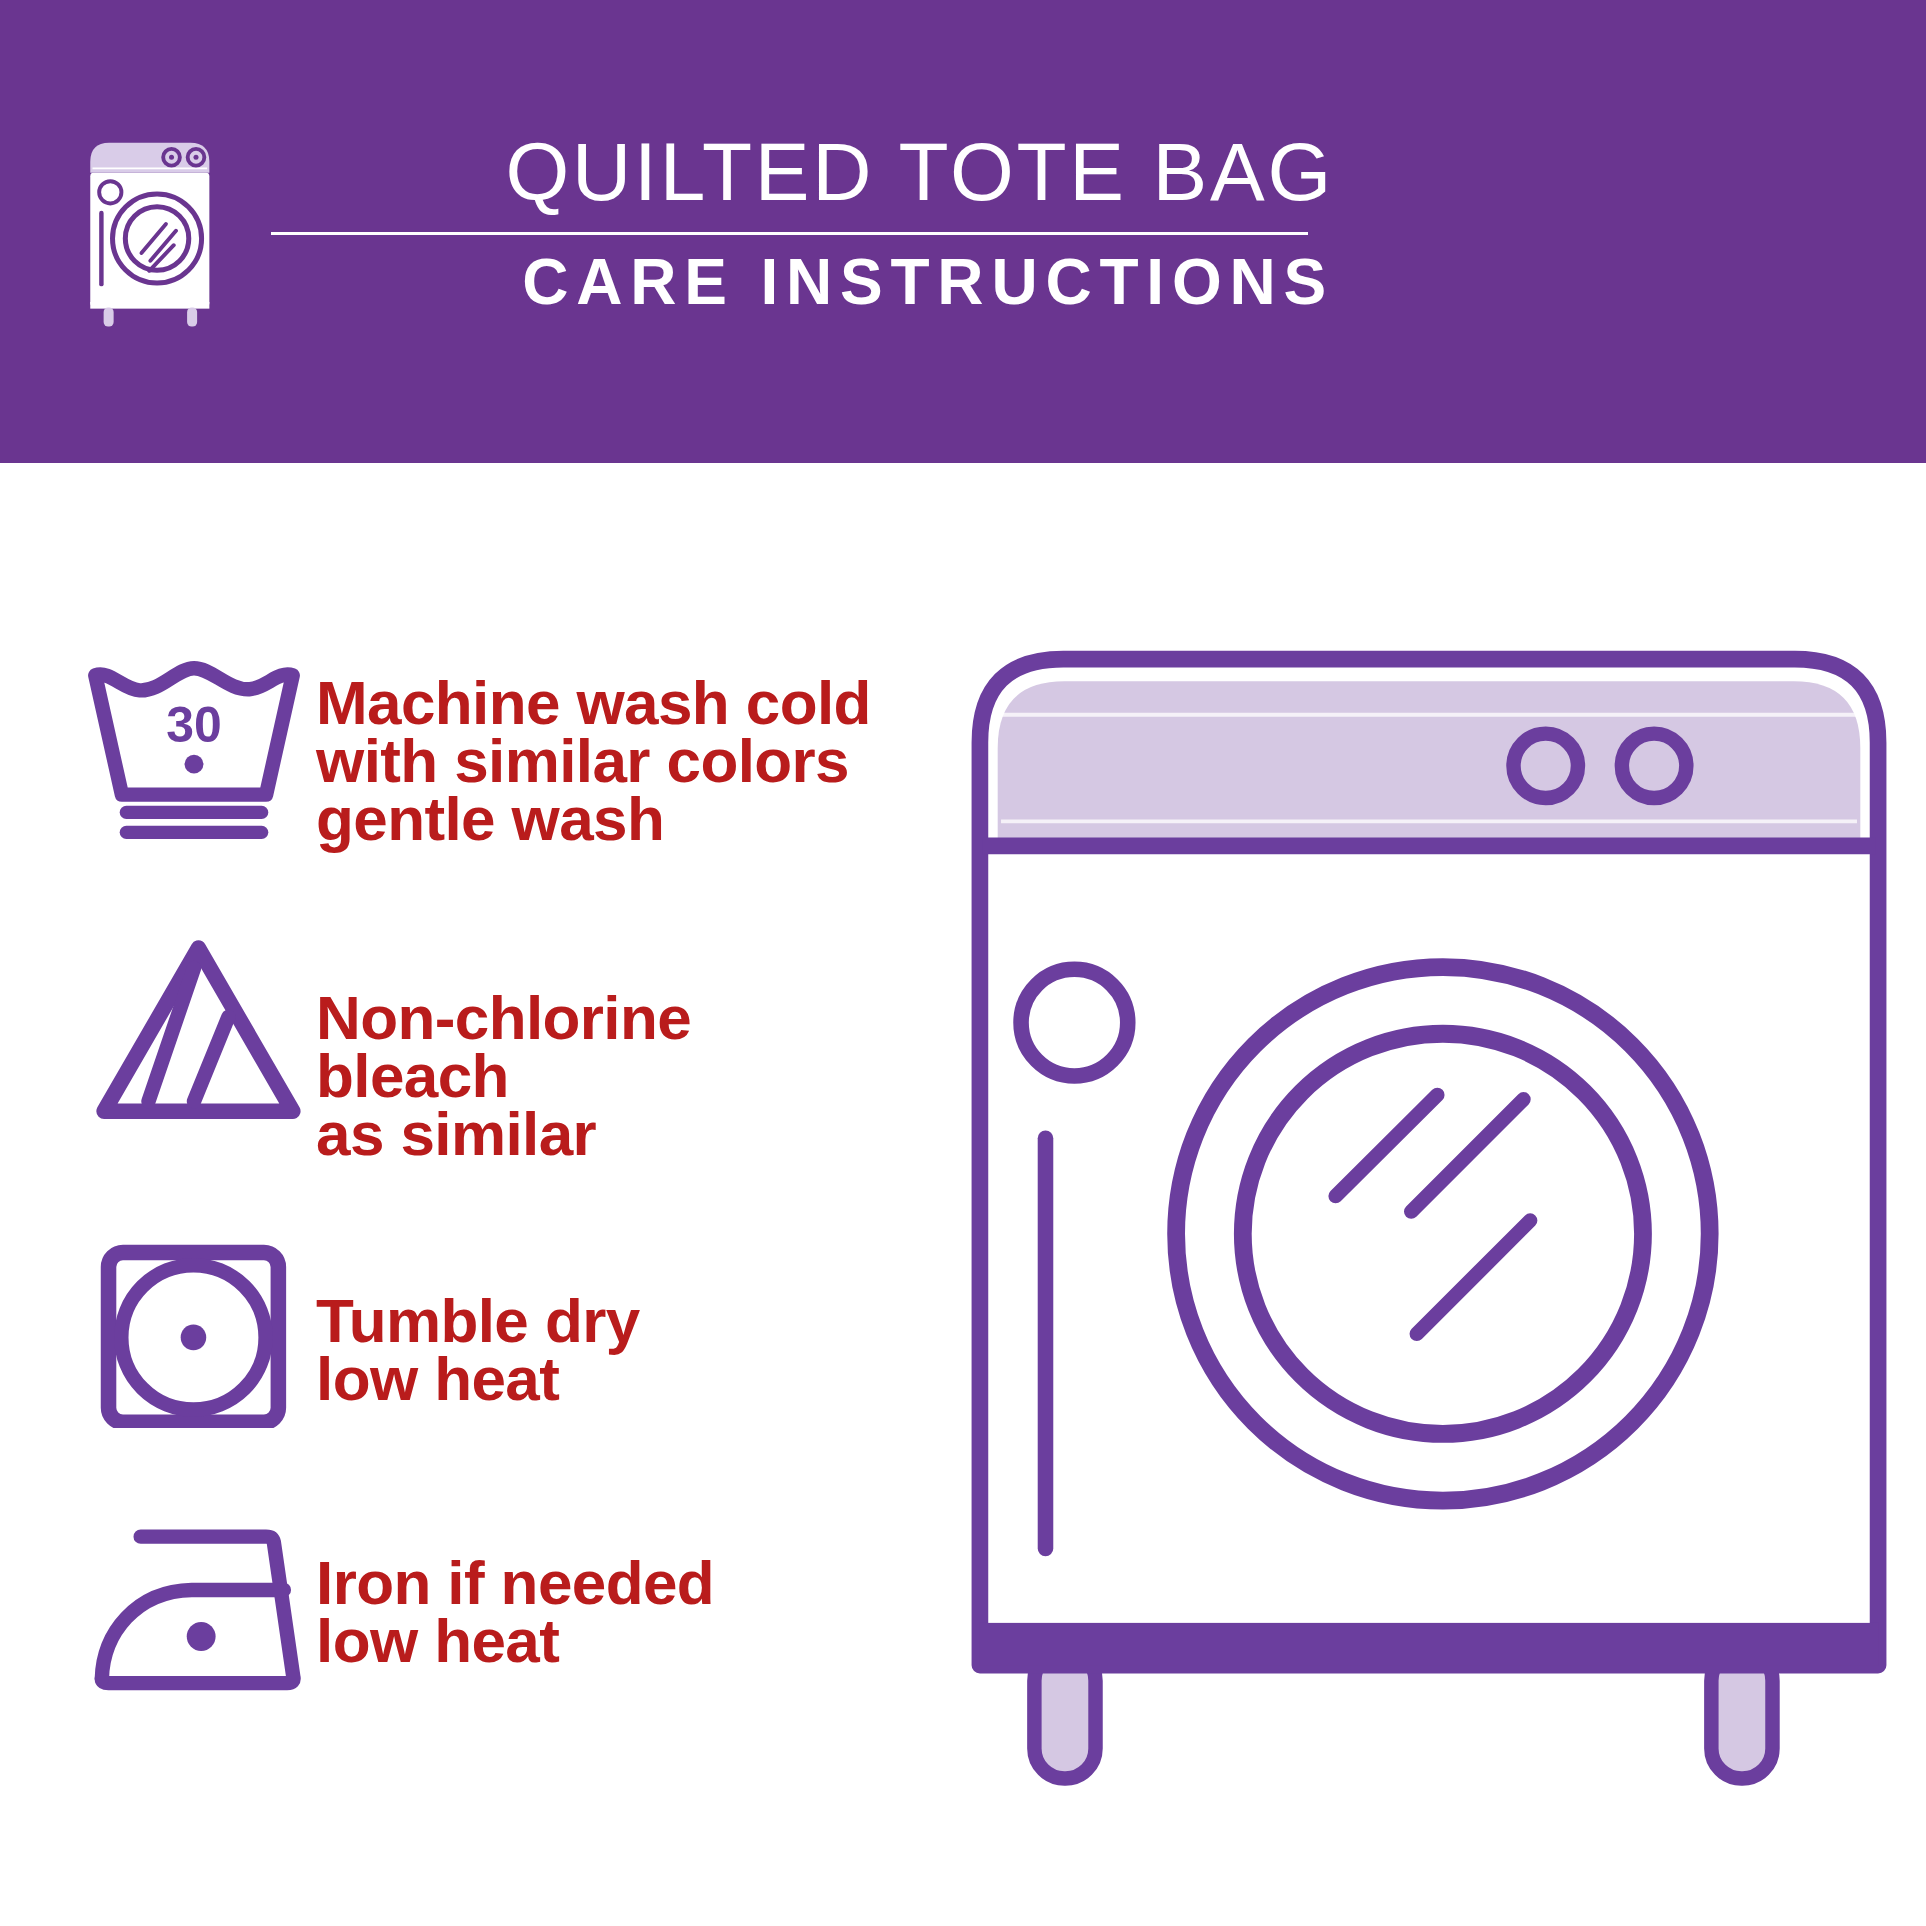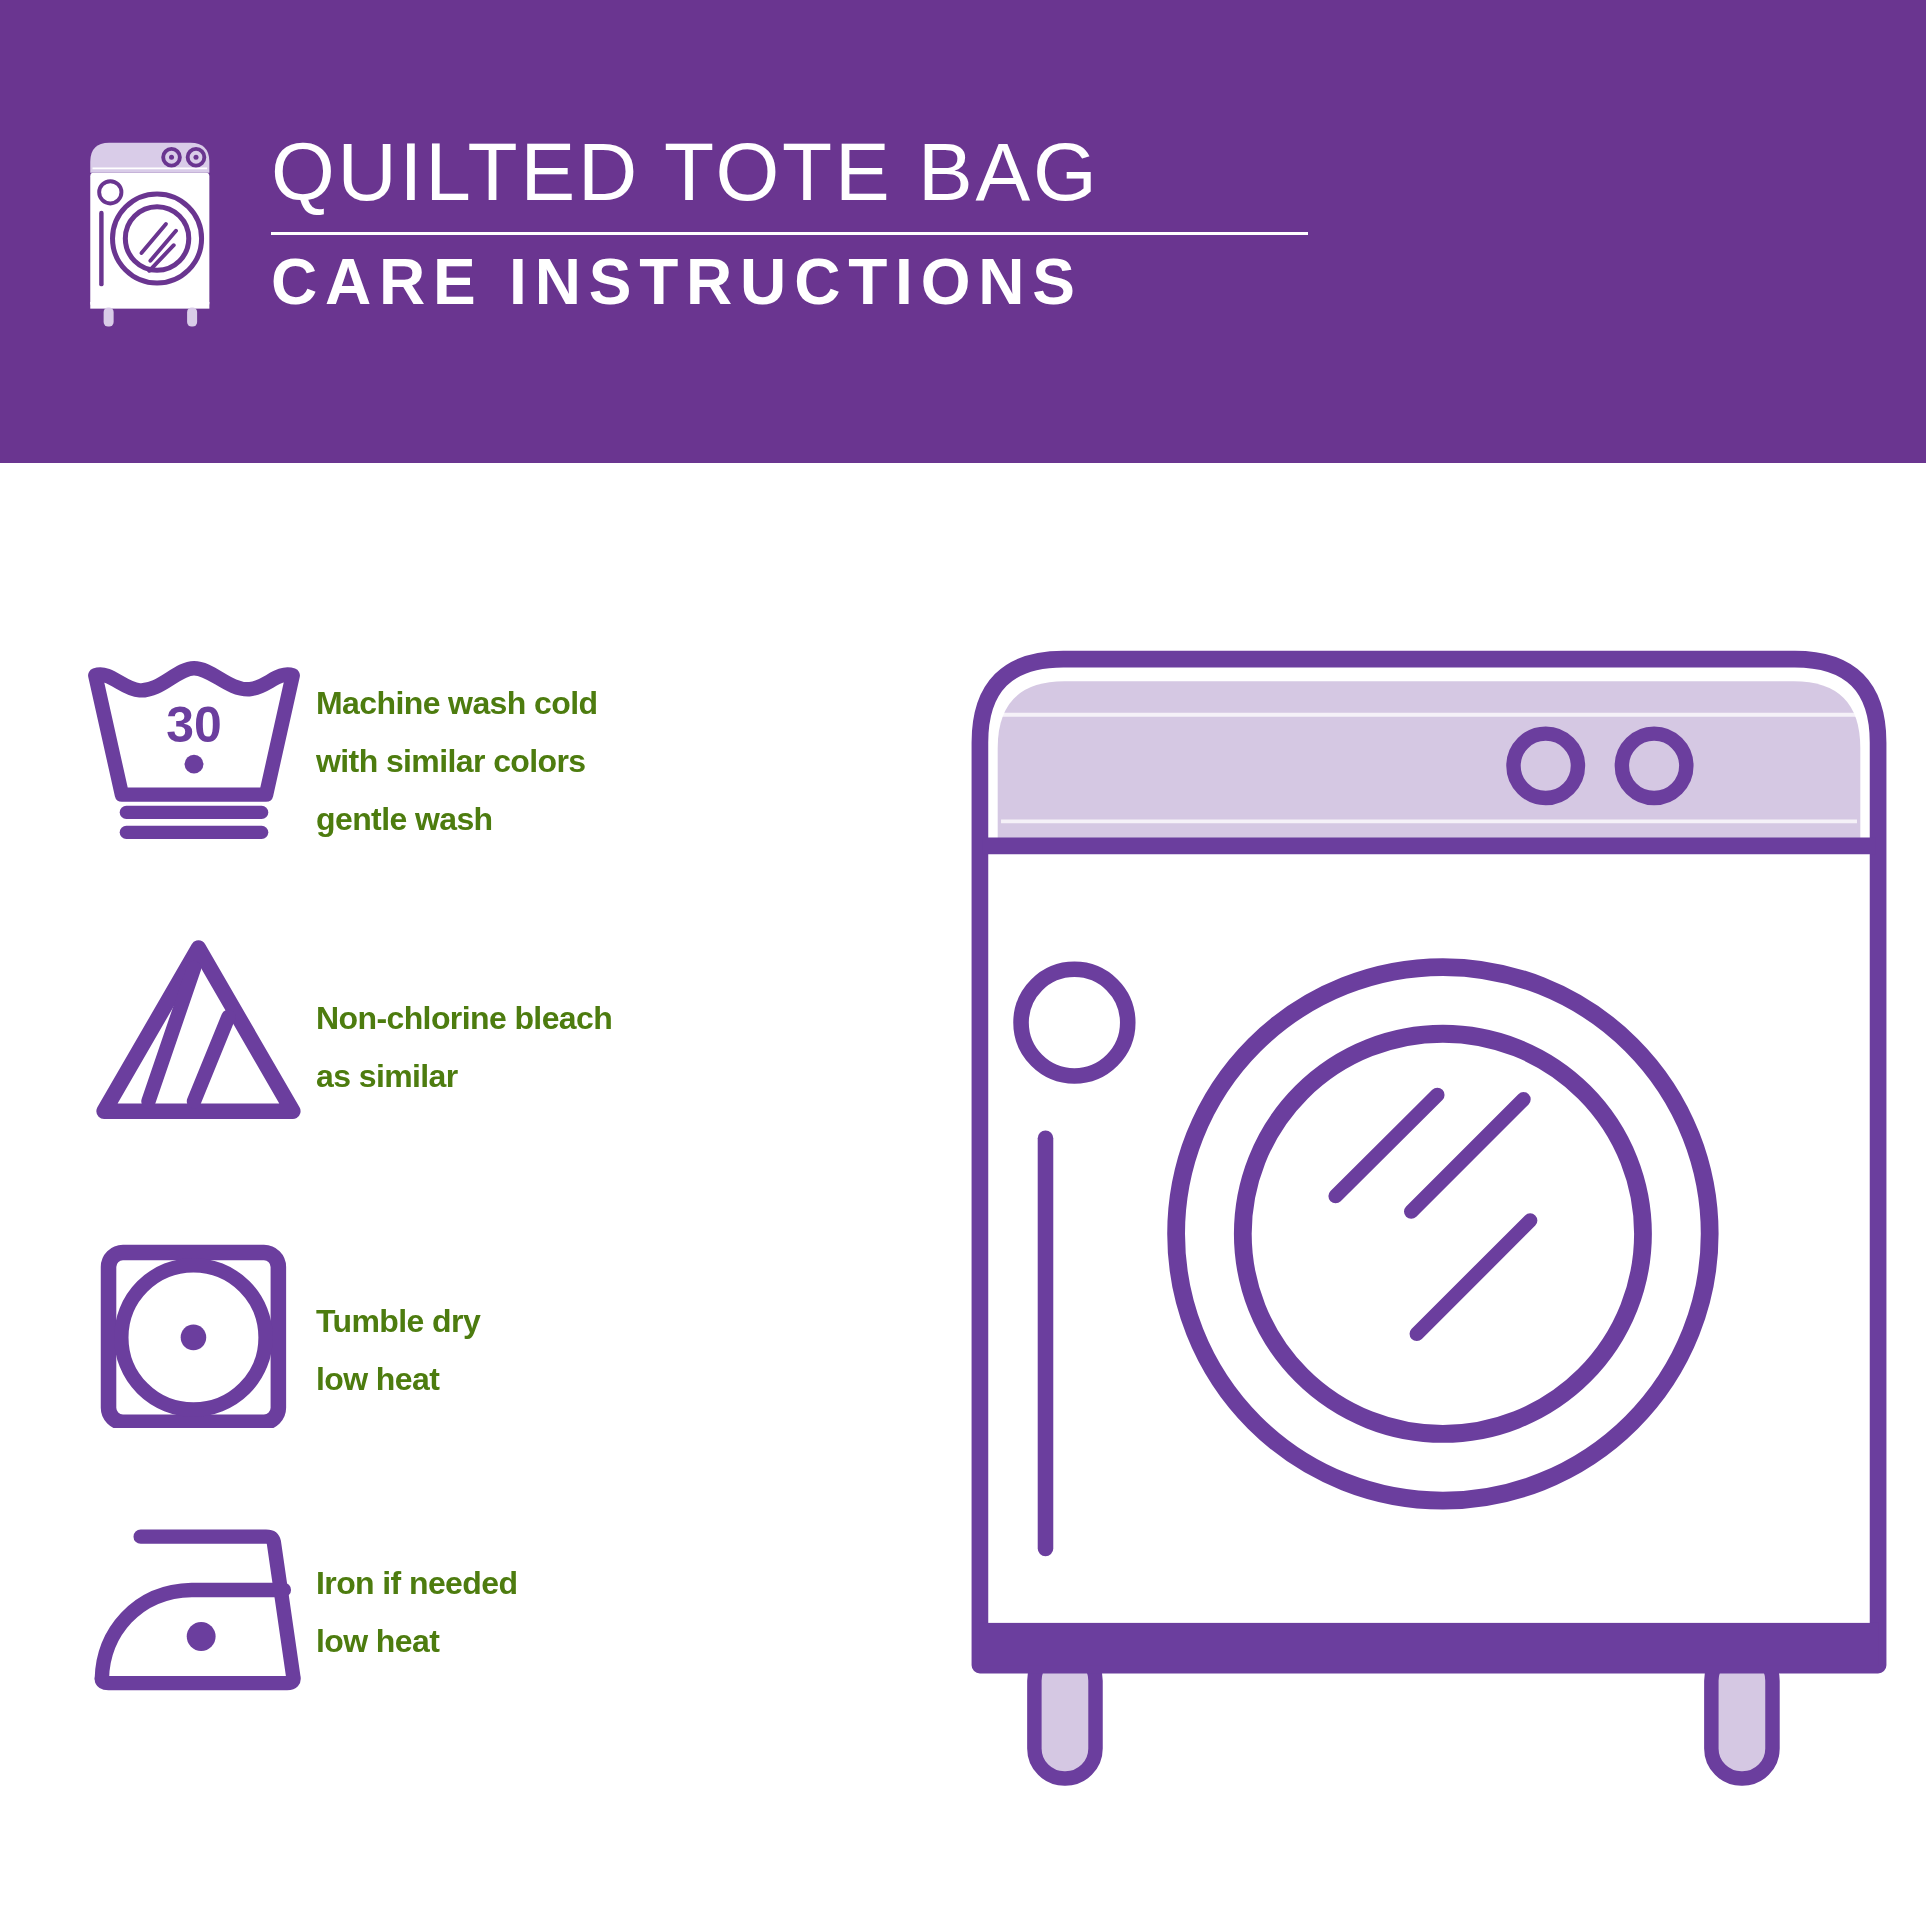--- a/index.html
+++ b/index.html
@@ -29,20 +29,21 @@
     height: 463px;
     background: #6A3590;
   }
 
   .header-inner {
     position: absolute;
     left: 78px;
     top: 125px;
     width: 1256px;
     height: 222px;
+    text-align: right;
   }
 
   .header-machine-icon {
     position: absolute;
     left: 0;
     top: 10px;
     width: 167px;
     height: 192px;
   }
 
@@ -109,22 +110,22 @@
   .care-symbol {
     position: relative;
     width: 233px;
     flex: 0 0 233px;
     display: flex;
     align-items: flex-end;
     justify-content: flex-start;
   }
 
   .care-label {
-    color: #4d7c0f;
-    font-size: 32px;
+    color: #b91c1c;
+    font-size: 62px;
     line-height: 58px;
     font-weight: 700;
     font-family: "Liberation Sans", sans-serif;
     letter-spacing: -0.6px;
     padding-top: 4.4px;
   }
 
   .care-row.r0 .care-label { padding-top: 18px; }
   .care-row.r1 .care-label { padding-top: 61px; }
   .care-row.r2 .care-label { padding-top: 53px; }

